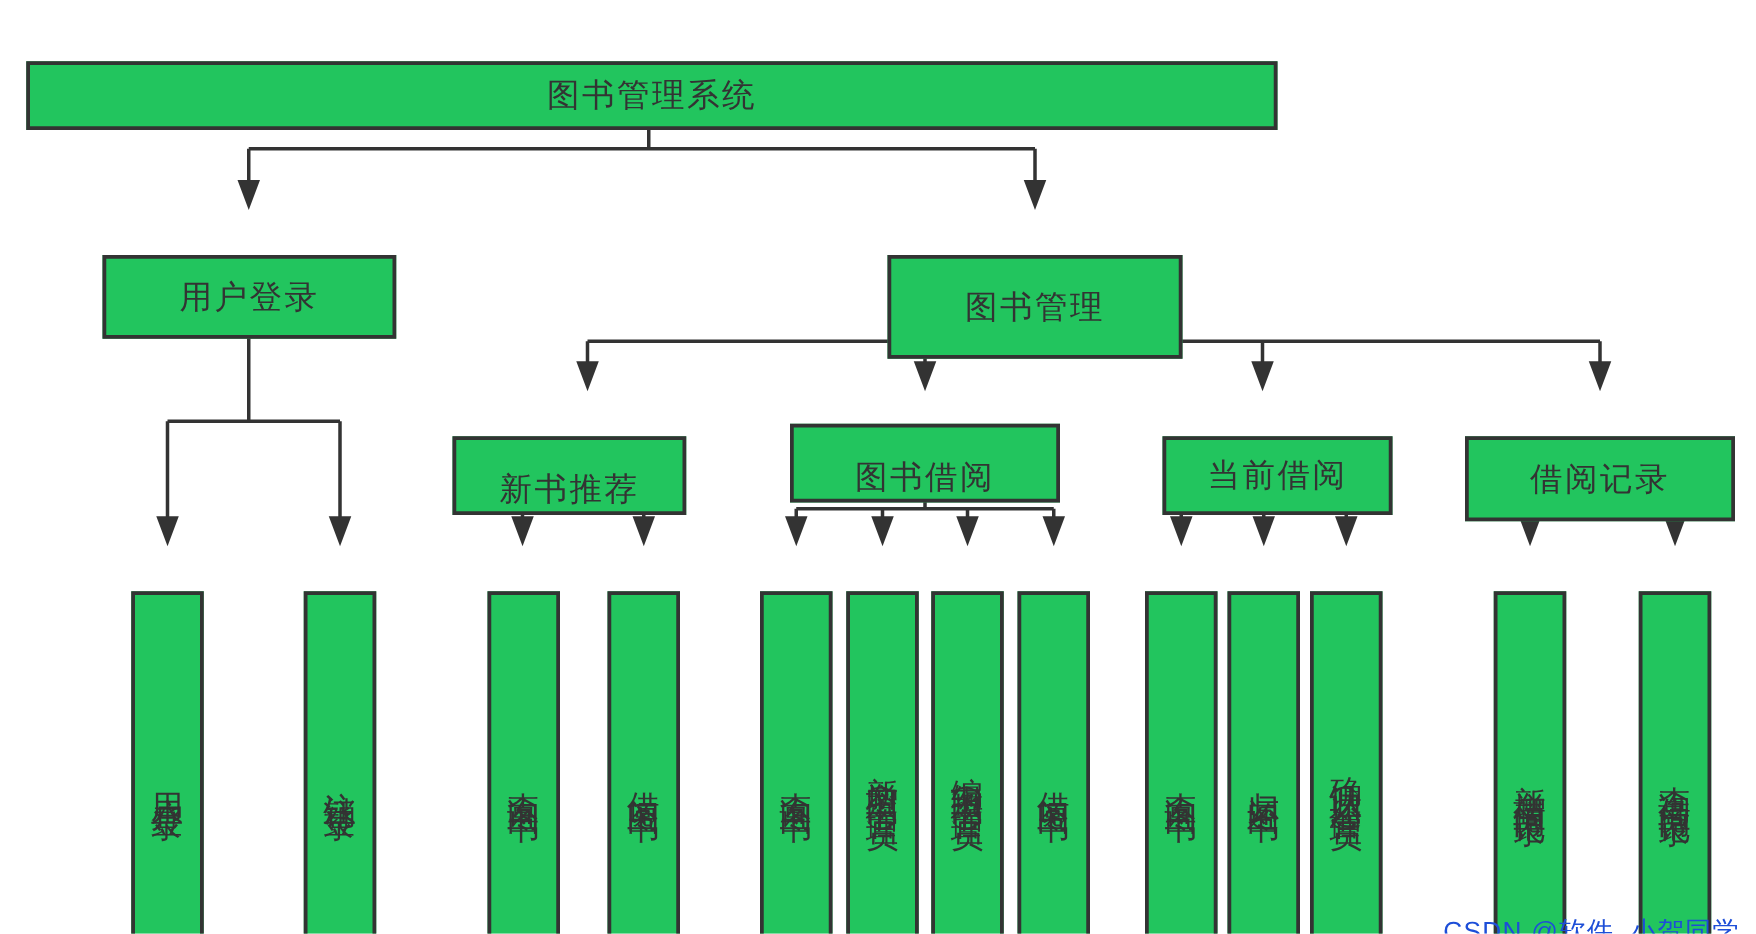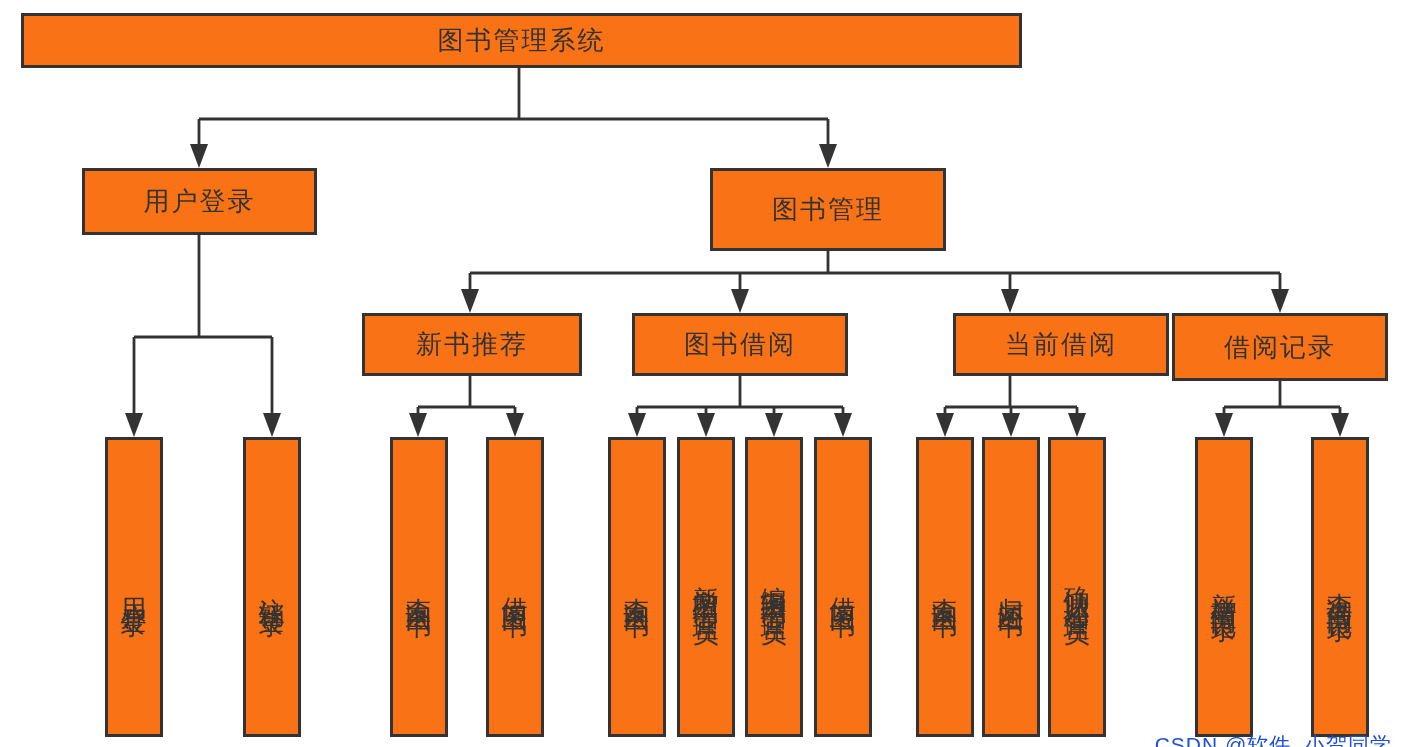--- a/index.html
+++ b/index.html
@@ -7,26 +7,27 @@
     position:relative;
     width:1405px; height:747px;
     background:#ffffff;
     font-family:"Liberation Sans", sans-serif;
     overflow:hidden;
   }
   svg.connectors { position:absolute; left:0; top:0; width:1405px; height:747px; }
   .node {
     position:absolute;
     box-sizing:border-box;
-    background:#f97316;
+    background:#22c55e;
     border:3px solid #333333;
     color:#333333;
     display:flex;
     align-items:center;
     justify-content:center;
+    margin-top:36px;
   }
   .hnode { font-size:26px; letter-spacing:2px; white-space:nowrap; }
   .vnode .vtext {
     writing-mode:vertical-rl;
     text-orientation:mixed;
     font-size:26px;
     line-height:1;
     letter-spacing:5px;
     color:#333333;
   }
@@ -89,27 +90,27 @@
     <span>图书管理系统</span>
   </div>
 
   <div class="node hnode" style="left:82px; top:168px; width:235px; height:67px;">
     <span>用户登录</span>
   </div>
   <div class="node hnode" style="left:710px; top:168px; width:236px; height:83px;">
     <span>图书管理</span>
   </div>
 
-  <div class="node hnode" style="left:362px; top:313px; width:220px; height:63px;">
+  <div class="node hnode" style="left:362px; top:313px; width:187px; height:63px;align-items:flex-end;">
     <span>新书推荐</span>
   </div>
-  <div class="node hnode" style="left:632px; top:313px; width:216px; height:63px;">
+  <div class="node hnode" style="left:632px; top:303px; width:216px; height:63px;align-items:flex-end;">
     <span>图书借阅</span>
   </div>
-  <div class="node hnode" style="left:953px; top:313px; width:216px; height:63px;">
+  <div class="node hnode" style="left:930px; top:313px; width:184px; height:63px;">
     <span>当前借阅</span>
   </div>
   <div class="node hnode" style="left:1172px; top:313px; width:216px; height:68px;">
     <span>借阅记录</span>
   </div>
 
   <div class="node vnode" style="left:105px; top:437px; width:58px; height:300px;">
     <span class="vtext">用户登录</span>
   </div>
   <div class="node vnode" style="left:243px; top:437px; width:58px; height:300px;">

